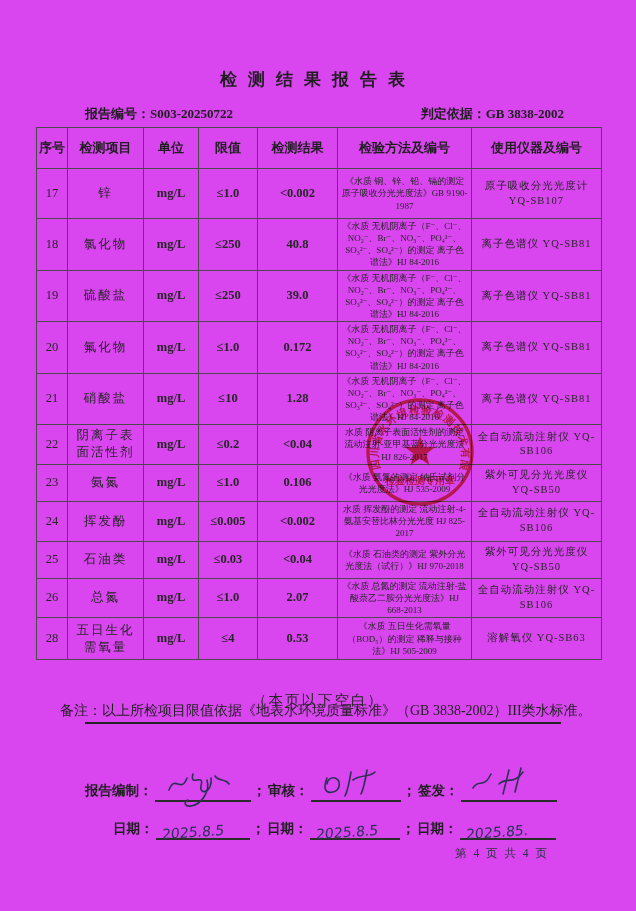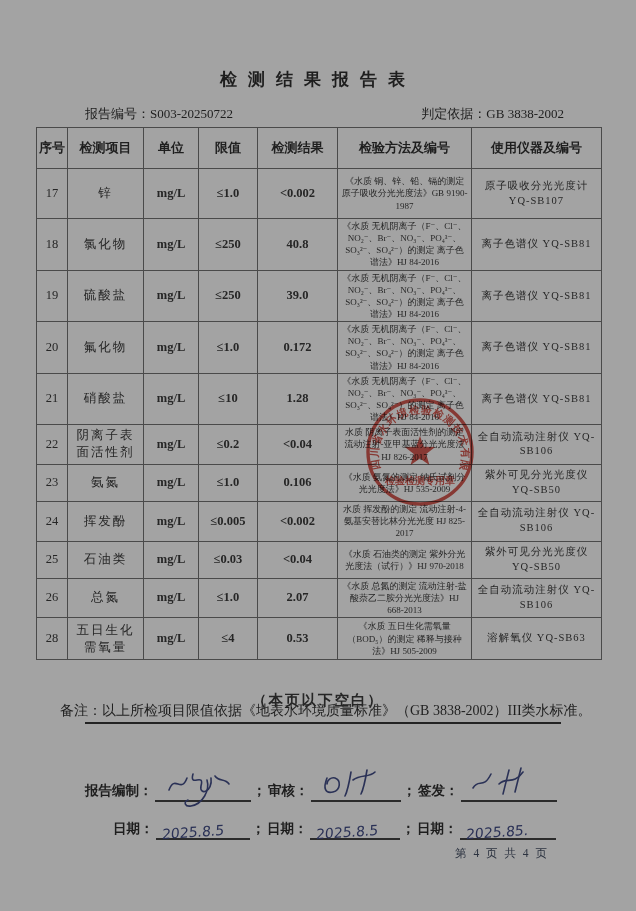--- a/index.html
+++ b/index.html
@@ -1,30 +1,30 @@
 <!DOCTYPE html>
 <html><head>
 <meta charset="utf-8">
 <style>
   html,body { margin:0; padding:0; background:#e8e8e8; }
   .page {
     position:relative; width:636px; height:911px; margin:0 auto;
-    background:#a3a3a3; color:#262626;
+    background:#d946ef; color:#262626;
     font-family:"Liberation Serif","DejaVu Serif",serif;
     overflow:hidden;
   }
   .doc-title {
     position:absolute; top:68px; left:0; width:100%;
     text-align:center; font-size:17px; font-weight:bold;
     letter-spacing:11px; color:#1e1e1e;
   }
   .meta-row {
     position:absolute; top:105px; left:85px; right:72px;
     display:flex; justify-content:space-between;
-    font-size:13px; font-weight:normal; color:#1e1e1e;
+    font-size:13px; font-weight:bold; color:#1e1e1e;
   }
   table.results {
     position:absolute; top:127px; left:36px; width:565px;
     border-collapse:collapse; table-layout:fixed;padding-left:36px;
   }
   .results th, .results td {
     border:1px solid #4a4a4a; text-align:center; vertical-align:middle;
     padding:1px 2px; overflow:hidden;
   }
   .results th { font-size:13px; font-weight:bold; height:38px; color:#1f1f1f; }
@@ -32,21 +32,21 @@
   td.c-item { font-size:12.5px; letter-spacing:2px; }
   td.c-unit, td.c-limit, td.c-result { font-size:12.5px;font-weight:bold; }
   td.c-method { font-size:9px; line-height:1.35; padding:1px 3px; }
   td.c-instr { font-size:10.5px; letter-spacing:1px; line-height:1.4; padding:1px 3px; }
   .note-line {
     position:absolute; top:666px; left:60px; width:545px;
     font-size:14px; color:#1f1f1f;margin-top:36px;
   }
   .blank-notice {
     position:absolute; top:691px; left:0; width:100%;
-    text-align:center; font-size:14.5px; font-weight:bold; letter-spacing:2px;
+    text-align:center; font-size:14.5px; font-weight:normal; letter-spacing:2px;
   }
   .divider {
     position:absolute; top:722px; left:85px; width:476px; height:2px;
     background:#232323;
   }
   .sign-row {
     position:absolute; left:85px; right:53px; display:flex;
     align-items:flex-end; font-size:13.5px; font-weight:bold; color:#1e1e1e;
   }
   .sign-row.r1 { top:768px; height:34px; }

